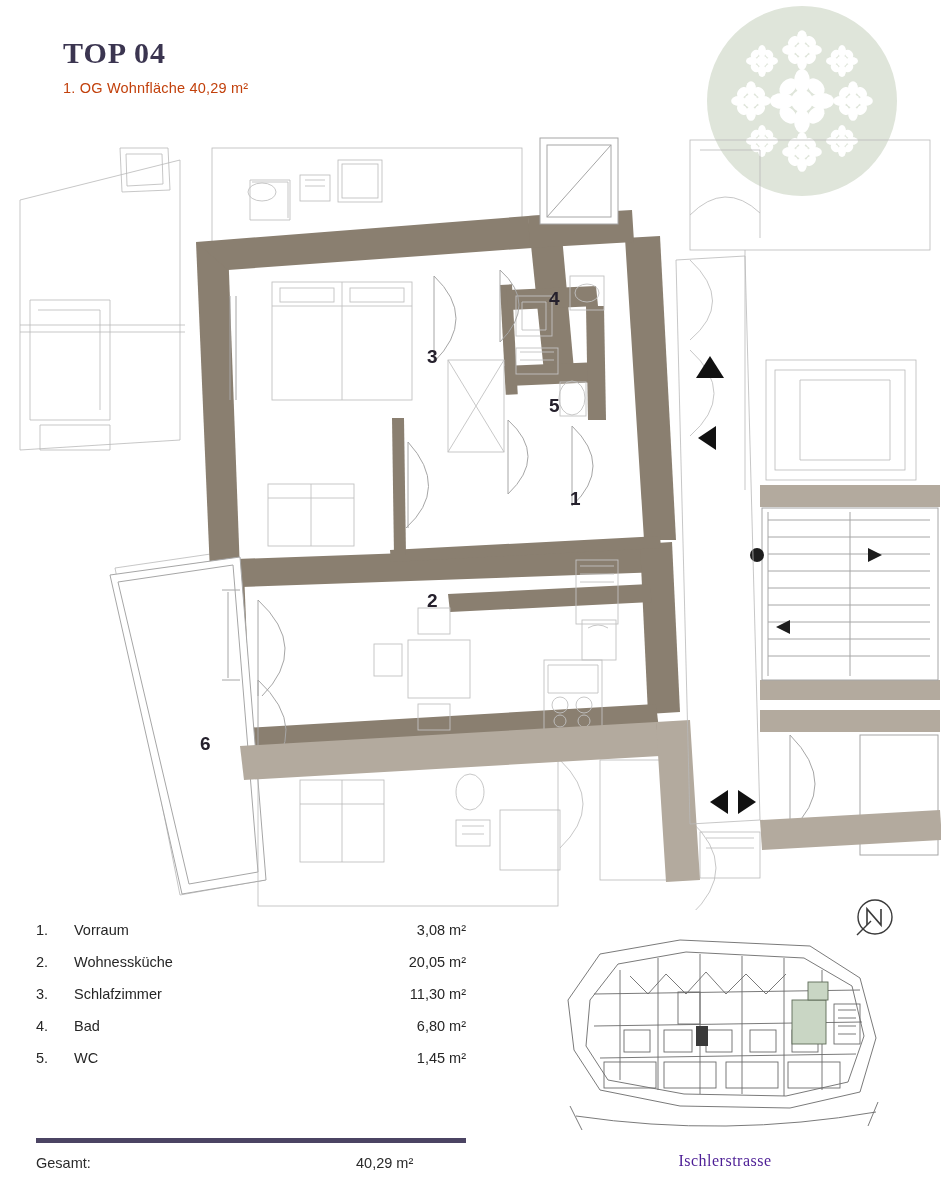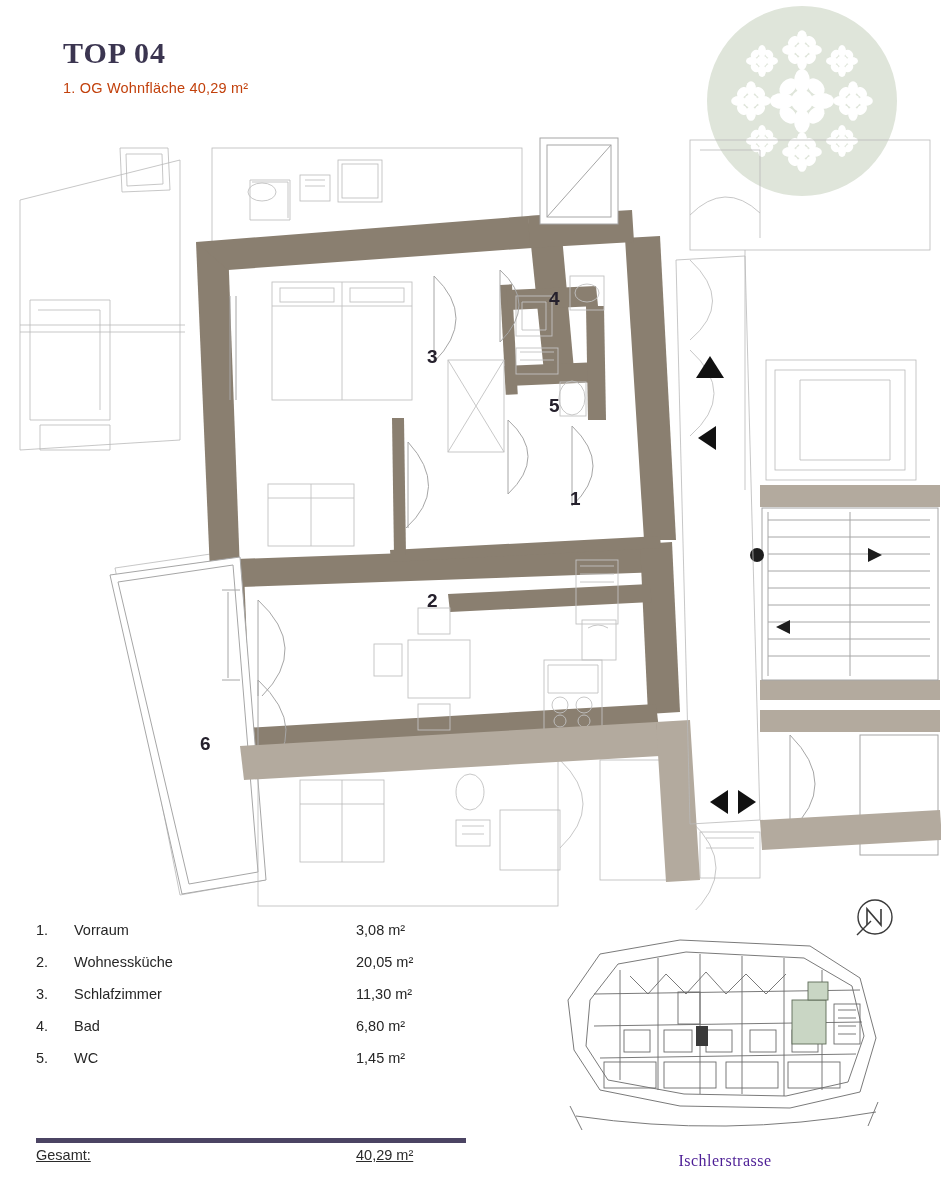--- a/index.html
+++ b/index.html
@@ -57,39 +57,38 @@
     font-size:14.5px;
     color:#262626;
   }
   .legend-row {
     display:flex;
     align-items:baseline;
     height:32px;
   }
   .legend-num { width:38px; }
   .legend-name { flex:1; }
-  .legend-area { width:110px; }
+  .legend-area { width:110px; text-align:right; }
 
   
   #total-wrap {
     position:absolute;
     left:36px; top:1138px;
     width:430px;
   }
   #total-rule {
     height:5px;
     background:#4b4463;
     width:100%;
   }
   #total-row {
     display:flex;
     align-items:baseline;
-    margin-top:4px;
+    margin-top:12px;
     font-size:14.5px;
-    text-decoration:underline;
   }
   #total-label { flex:1; }
   #total-value { width:110px; text-align:left; }
 
   
   #keyplan {
     position:absolute;
     left:560px; top:930px;
     width:330px; height:215px;
   }

